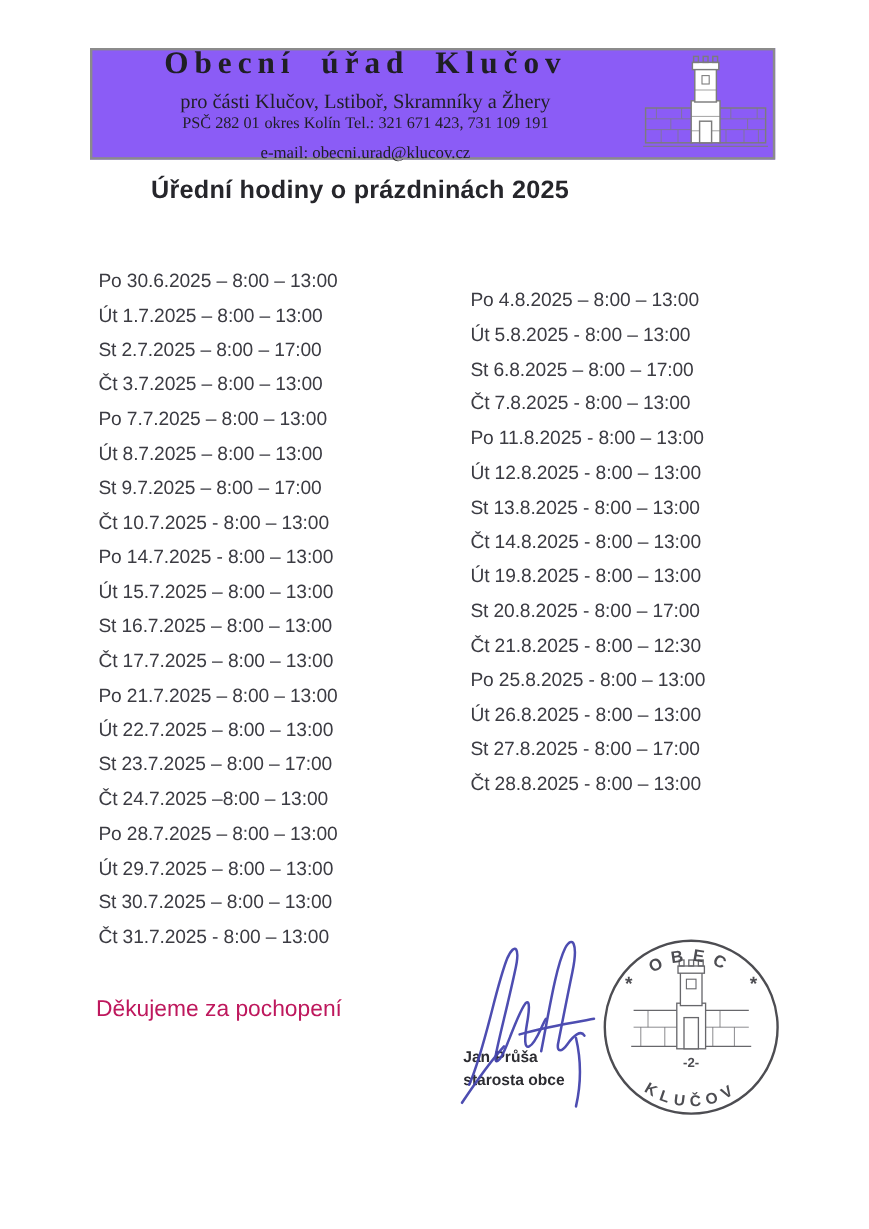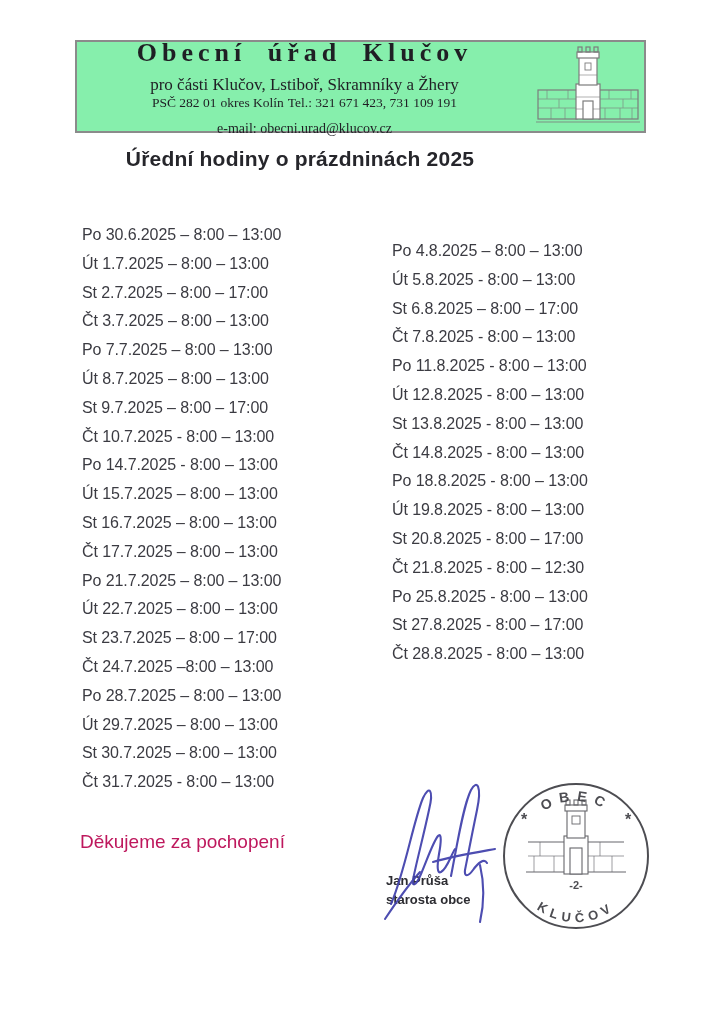--- a/index.html
+++ b/index.html
@@ -4,21 +4,21 @@
 <style>
   html,body{margin:0;padding:0;}
   body{
     width:724px;height:1024px;position:relative;background:#ffffff;
     font-family:"Liberation Sans",sans-serif;overflow:hidden;
   }
   
   .header-box{
     position:absolute;left:75px;top:40px;width:571px;height:93px;
     border:2px solid #8b8b8b;box-sizing:border-box;
-    display:flex;flex-direction:row;align-items:stretch;background:#86efac;
+    display:flex;flex-direction:row;align-items:stretch;background:#8b5cf6;
   }
   .header-text{
     flex:1;display:flex;flex-direction:column;align-items:center;justify-content:center;
     font-family:"Liberation Serif",serif;color:#1f1f24;line-height:1.12;padding-top:2px;
   }
   .org-name{
     font-size:26px;font-weight:bold;letter-spacing:5px;word-spacing:10px;white-space:nowrap;
   }
   .org-subtitle{font-size:17px;margin-top:8px;white-space:nowrap;}
   .org-line3{font-size:13.5px;margin-top:1px;white-space:nowrap;}
@@ -117,25 +117,25 @@
   </div>
 <div class="sched-col col-right">
     <div class="sched-row">Po 4.8.2025 – 8:00 – 13:00</div>
     <div class="sched-row">Út 5.8.2025 - 8:00 – 13:00</div>
     <div class="sched-row">St 6.8.2025 – 8:00 – 17:00</div>
     <div class="sched-row">Čt 7.8.2025 - 8:00 – 13:00</div>
     <div class="sched-row">Po 11.8.2025 - 8:00 – 13:00</div>
     <div class="sched-row">Út 12.8.2025 - 8:00 – 13:00</div>
     <div class="sched-row">St 13.8.2025 - 8:00 – 13:00</div>
     <div class="sched-row">Čt 14.8.2025 - 8:00 – 13:00</div>
-    <div class="sched-row">Po 18.8.2025 - 8:00 – 13:00</div>
     <div class="sched-row">Út 19.8.2025 - 8:00 – 13:00</div>
     <div class="sched-row">St 20.8.2025 - 8:00 – 17:00</div>
     <div class="sched-row">Čt 21.8.2025 - 8:00 – 12:30</div>
     <div class="sched-row">Po 25.8.2025 - 8:00 – 13:00</div>
+    <div class="sched-row">Út 26.8.2025 - 8:00 – 13:00</div>
     <div class="sched-row">St 27.8.2025 - 8:00 – 17:00</div>
     <div class="sched-row">Čt 28.8.2025 - 8:00 – 13:00</div>
   </div>
 
 <div class="thanks">Děkujeme za pochopení</div>
 
 <div class="signer">
   <div>Jan Průša</div>
   <div>starosta obce</div>
 </div>

